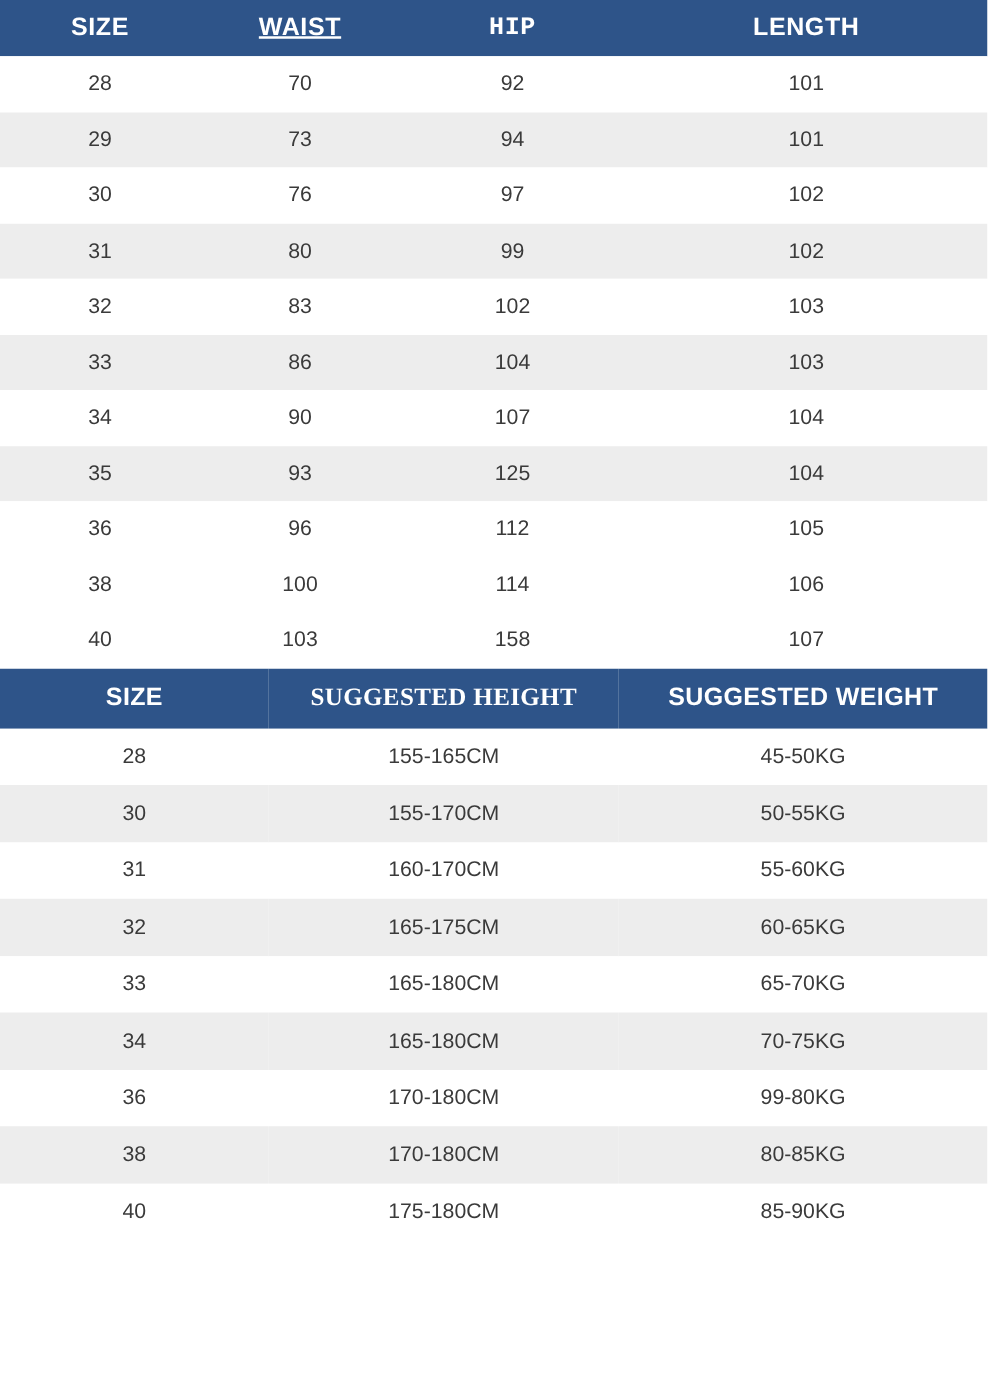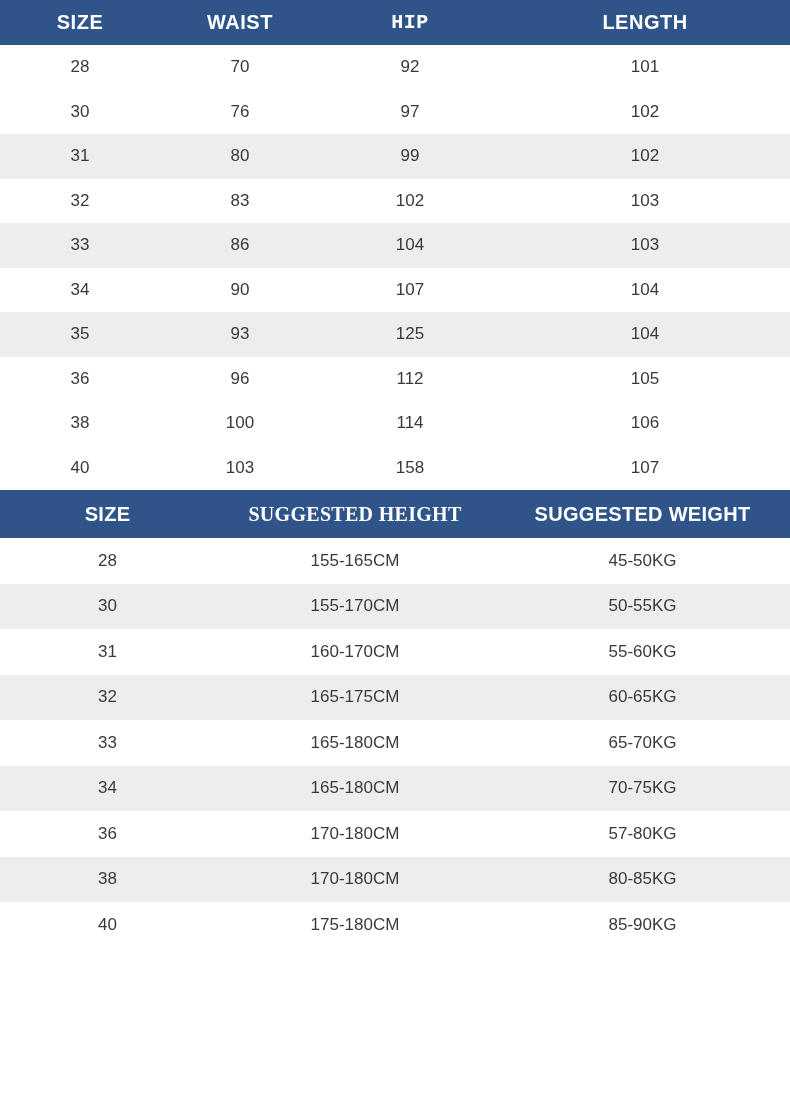--- a/index.html
+++ b/index.html
@@ -48,21 +48,21 @@
   .tbl-measure tbody tr.alt td {
     background: #ededed;
   }
   .tbl-measure tbody tr td {
     background: #ffffff;
   }
   .tbl-measure tbody tr.alt td {
     background: #ededed;
   }
   .c-size   { width: 160px; }
-  .c-waist  { width: 160px; }
+  .c-waist  { width: 160px; text-decoration: underline; }
   .c-hip    { width: 180px; font-family: Liberation Mono, monospace; }
   .c-length { width: 290px; }
 
   
   .tbl-suggest {
     margin-top: 0;
   }
   .tbl-suggest thead th {
     background: #2e5489;
     color: #ffffff;
@@ -104,20 +104,26 @@
         <th class="c-length">LENGTH</th>
       </tr>
     </thead>
     <tbody>
       <tr>
         <td>28</td>
         <td>70</td>
         <td>92</td>
         <td>101</td>
       </tr>
+      <tr class="alt">
+        <td>29</td>
+        <td>73</td>
+        <td>94</td>
+        <td>101</td>
+      </tr>
       <tr>
         <td>30</td>
         <td>76</td>
         <td>97</td>
         <td>102</td>
       </tr>
       <tr class="alt">
         <td>31</td>
         <td>80</td>
         <td>99</td>
@@ -203,21 +209,21 @@
         <td>65-70KG</td>
       </tr>
       <tr class="alt">
         <td>34</td>
         <td>165-180CM</td>
         <td>70-75KG</td>
       </tr>
       <tr>
         <td>36</td>
         <td>170-180CM</td>
-        <td>57-80KG</td>
+        <td>99-80KG</td>
       </tr>
       <tr class="alt">
         <td>38</td>
         <td>170-180CM</td>
         <td>80-85KG</td>
       </tr>
       <tr>
         <td>40</td>
         <td>175-180CM</td>
         <td>85-90KG</td>

